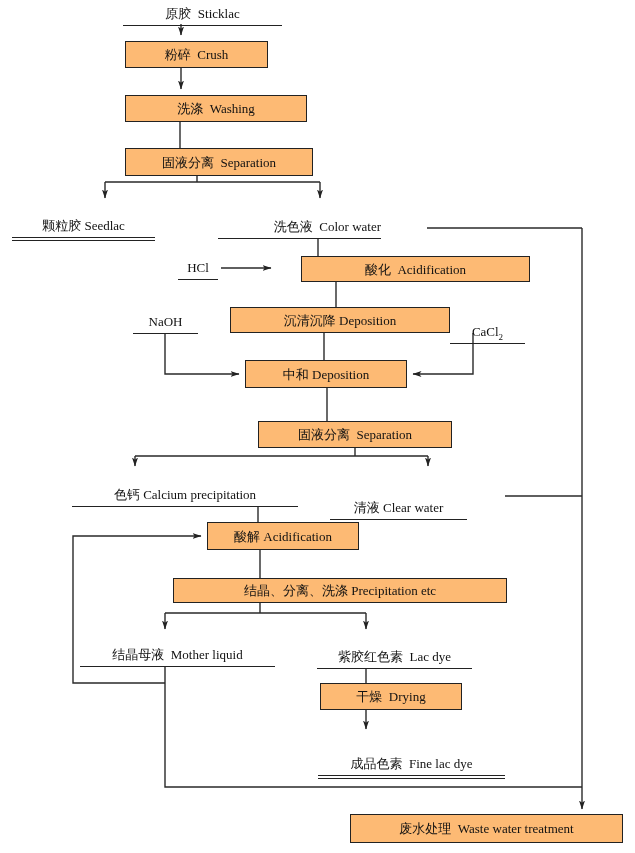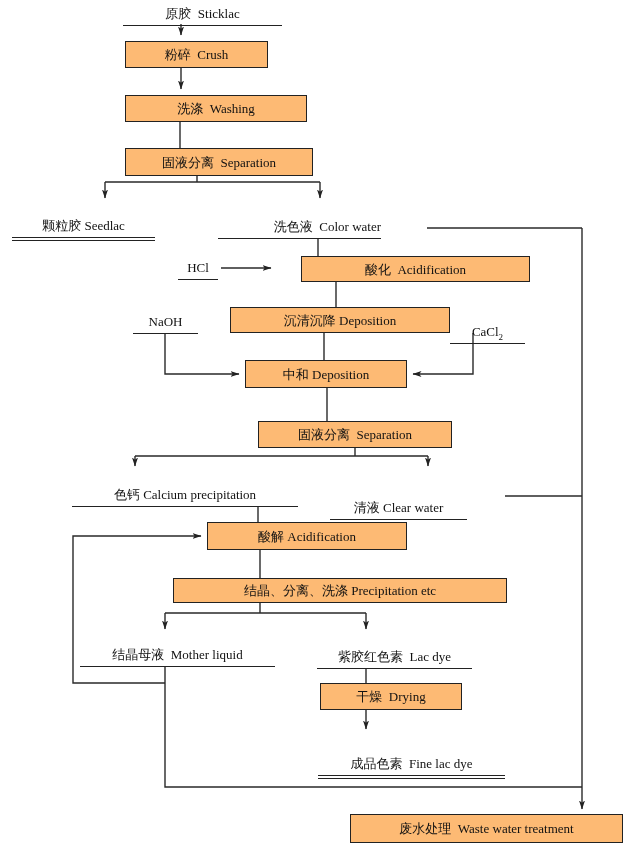--- a/index.html
+++ b/index.html
@@ -77,18 +77,18 @@
   <div class="lbl" style="left:317px;top:649px;width:155px;">紫胶红色素  Lac dye</div>
   <div class="lbl double" style="left:318px;top:756px;width:187px;">成品色素  Fine lac dye</div>
 
   <div class="box" style="left:125px;top:41px;width:143px;height:27px;">粉碎  Crush</div>
   <div class="box" style="left:125px;top:95px;width:182px;height:27px;">洗涤  Washing</div>
   <div class="box" style="left:125px;top:148px;width:188px;height:28px;">固液分离  Separation</div>
   <div class="box" style="left:277px;top:256px;width:229px;height:26px;margin-left:24px;">酸化  Acidification</div>
   <div class="box" style="left:230px;top:307px;width:220px;height:26px;">沉清沉降 Deposition</div>
   <div class="box" style="left:245px;top:360px;width:162px;height:28px;">中和 Deposition</div>
   <div class="box" style="left:258px;top:421px;width:194px;height:27px;">固液分离  Separation</div>
-  <div class="box" style="left:207px;top:522px;width:200px;height:28px;">酸解 Acidification</div>
+  <div class="box" style="left:207px;top:522px;width:152px;height:28px;">酸解 Acidification</div>
   <div class="box" style="left:173px;top:578px;width:334px;height:25px;">结晶、分离、洗涤 Precipitation etc</div>
   <div class="box" style="left:320px;top:683px;width:142px;height:27px;">干燥  Drying</div>
   <div class="box" style="left:350px;top:814px;width:273px;height:29px;">废水处理  Waste water treatment</div>
 
 </div>
 
 </body></html>

